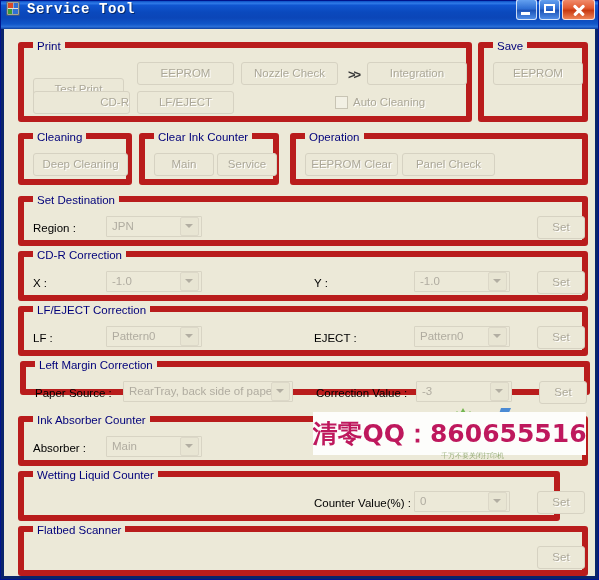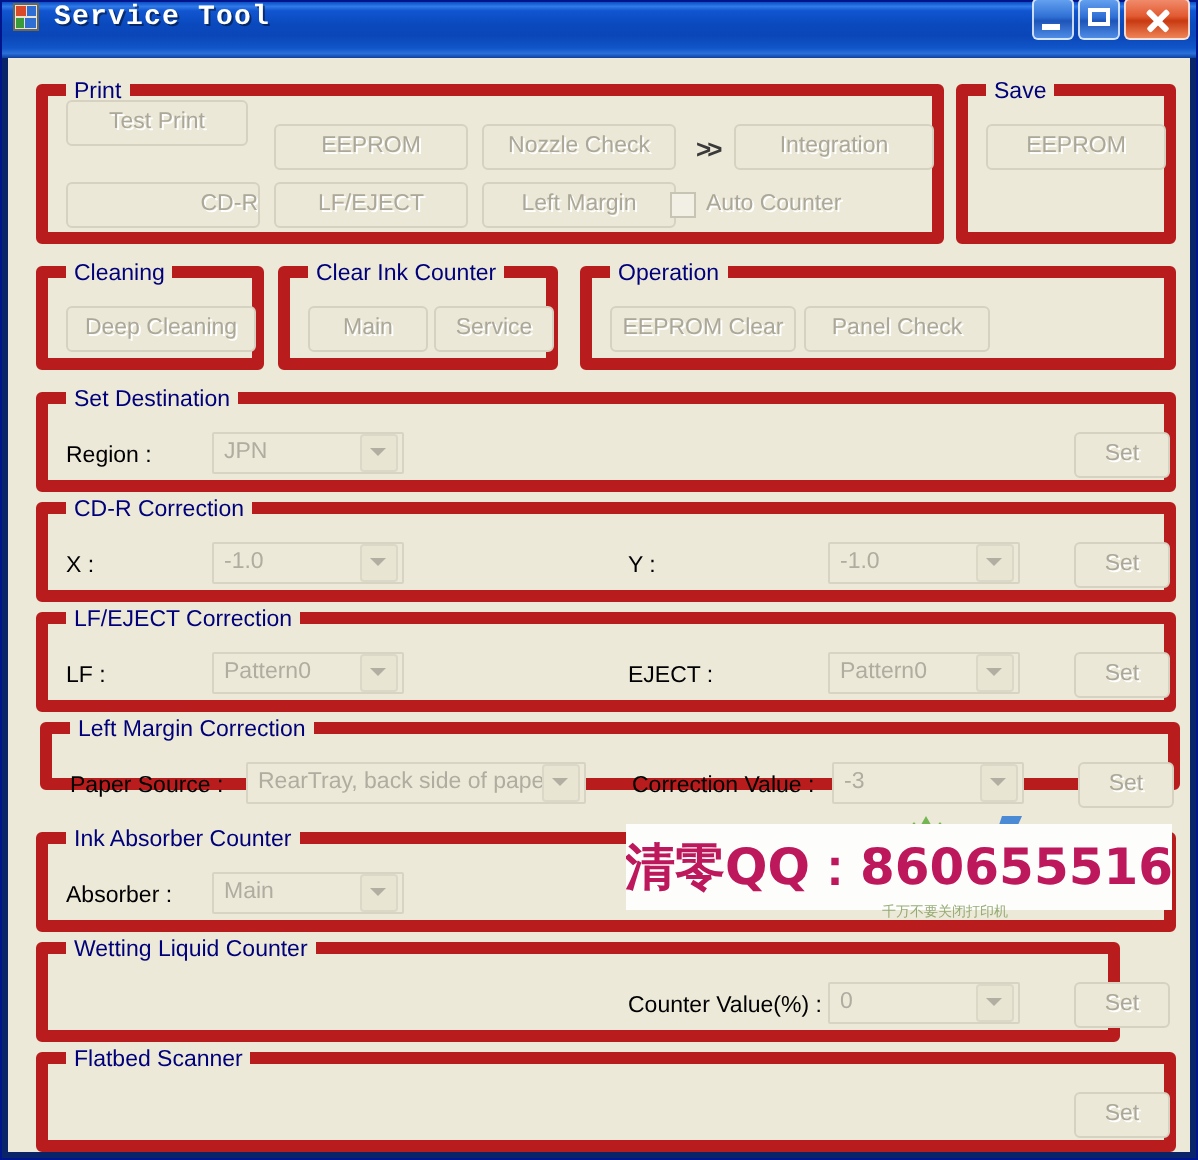--- a/index.html
+++ b/index.html
@@ -280,30 +280,29 @@
         <span class="x1"></span>
           <span class="x2"></span>
       </div>
     </div>
   </div>
 
   <div id="client">
 
     <div class="group" style="left:14px; top:13px; width:454px; height:80px;">
       <div class="glabel">Print</div>
-      <div class="btn" style="left:9px; top:2px; width:91px;">Test Print</div>
+      <div class="btn" style="left:9px; top:30px; width:91px;">Test Print</div>
       <div class="btn" style="left:113px; top:14px; width:97px;">EEPROM</div>
       <div class="btn" style="left:217px; top:14px; width:97px;">Nozzle Check</div>
       <div id="arrow-sep" style="left:324px; top:19px;">&gt;&gt;</div>
       <div class="btn" style="left:343px; top:14px; width:100px;">Integration</div>
       <div class="btn" style="left:9px; top:43px; width:97px;text-align:right;">CD-R</div>
       <div class="btn" style="left:113px; top:43px; width:97px;">LF/EJECT</div>
-      <div class="btn" style="left:217px; top:43px; width:97px;">Left Margin</div>
       <div id="auto-clean-box" style="left:311px; top:48px;"></div>
-      <div id="auto-clean-label" style="left:329px; top:48px;">Auto Counter</div>
+      <div id="auto-clean-label" style="left:329px; top:48px;">Auto Cleaning</div>
     </div>
 
     <div class="group" style="left:474px; top:13px; width:110px; height:80px;">
       <div class="glabel">Save</div>
       <div class="btn" style="left:9px; top:14px; width:90px;">EEPROM</div>
     </div>
 
     <div class="group" style="left:14px; top:104px; width:114px; height:52px;">
       <div class="glabel">Cleaning</div>
       <div class="btn" style="left:9px; top:14px; width:95px;">Deep Cleaning</div>

